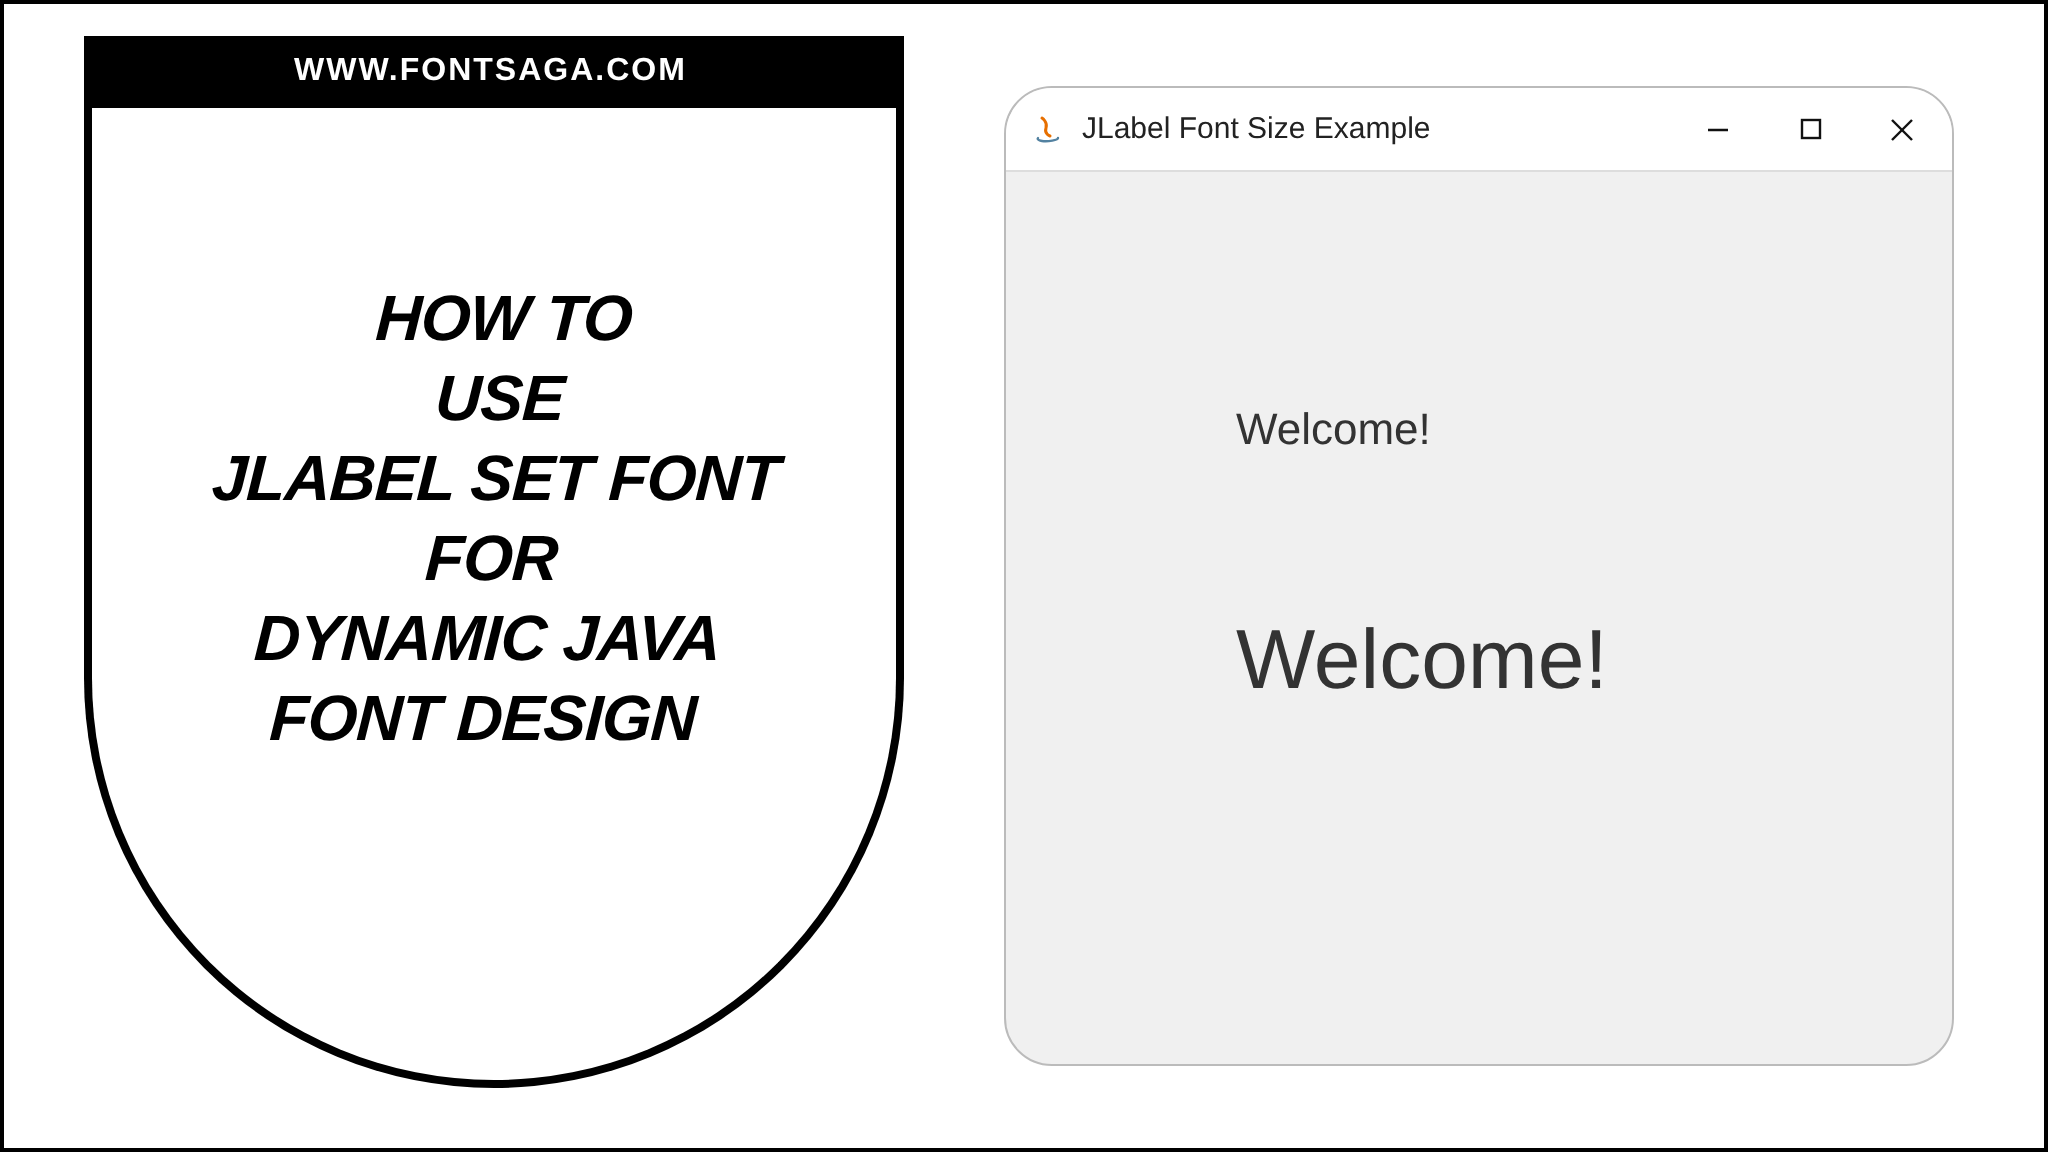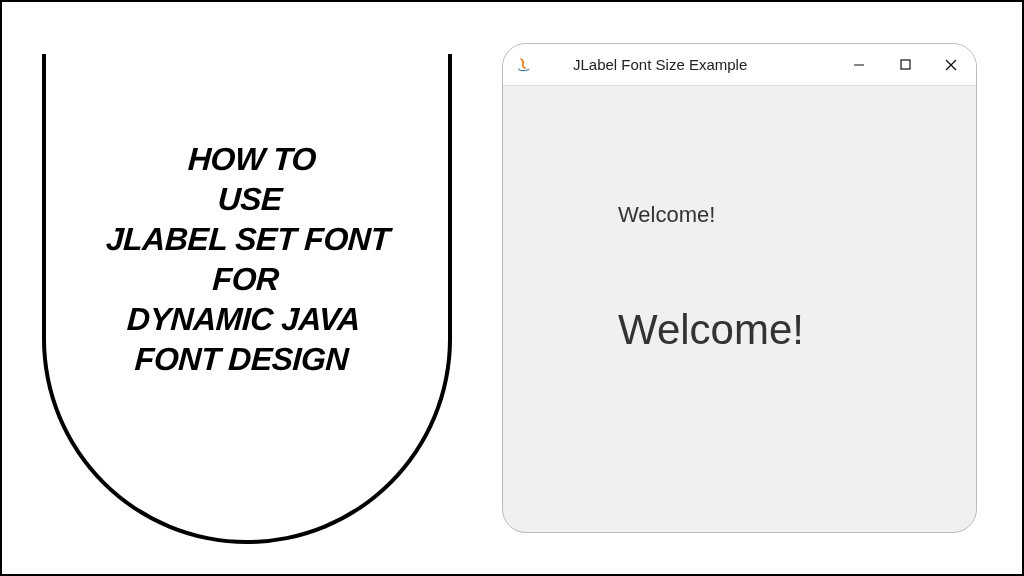--- a/index.html
+++ b/index.html
@@ -96,21 +96,20 @@
       margin-right: 8px;
       display: flex;
       align-items: center;
       justify-content: center;
       font-size: 14px;
     }
     .window-title {
       flex: 1;
       font-size: 15px;
       color: #222;
-      margin-left: 32px;
     }
     .window-controls {
       display: flex;
       gap: 28px;
       align-items: center;
     }
     .win-btn {
       width: 18px;
       height: 18px;
       display: flex;
@@ -138,20 +137,21 @@
       left: 115px;
       font-size: 42px;
       color: #333;
     }
   </style>
 </head>
 <body>
 
 <div class="container">
   <div class="left-panel">
+    <div class="url-bar">WWW.FONTSAGA.COM</div>
     <div class="shield">
       <div class="heading">HOW TO<br>USE<br>JLABEL SET FONT<br>FOR<br>DYNAMIC JAVA<br>FONT DESIGN</div>
     </div>
   </div>
   <div class="right-panel">
     <div class="app-window">
       <div class="titlebar">
         <span class="java-icon">
           <svg width="16" height="16" viewBox="0 0 16 16">
             <path d="M5 2 C5 2 8 4 7 7 C6 10 9 11 9 11" stroke="#e76f00" stroke-width="1.5" fill="none" stroke-linecap="round"></path>

